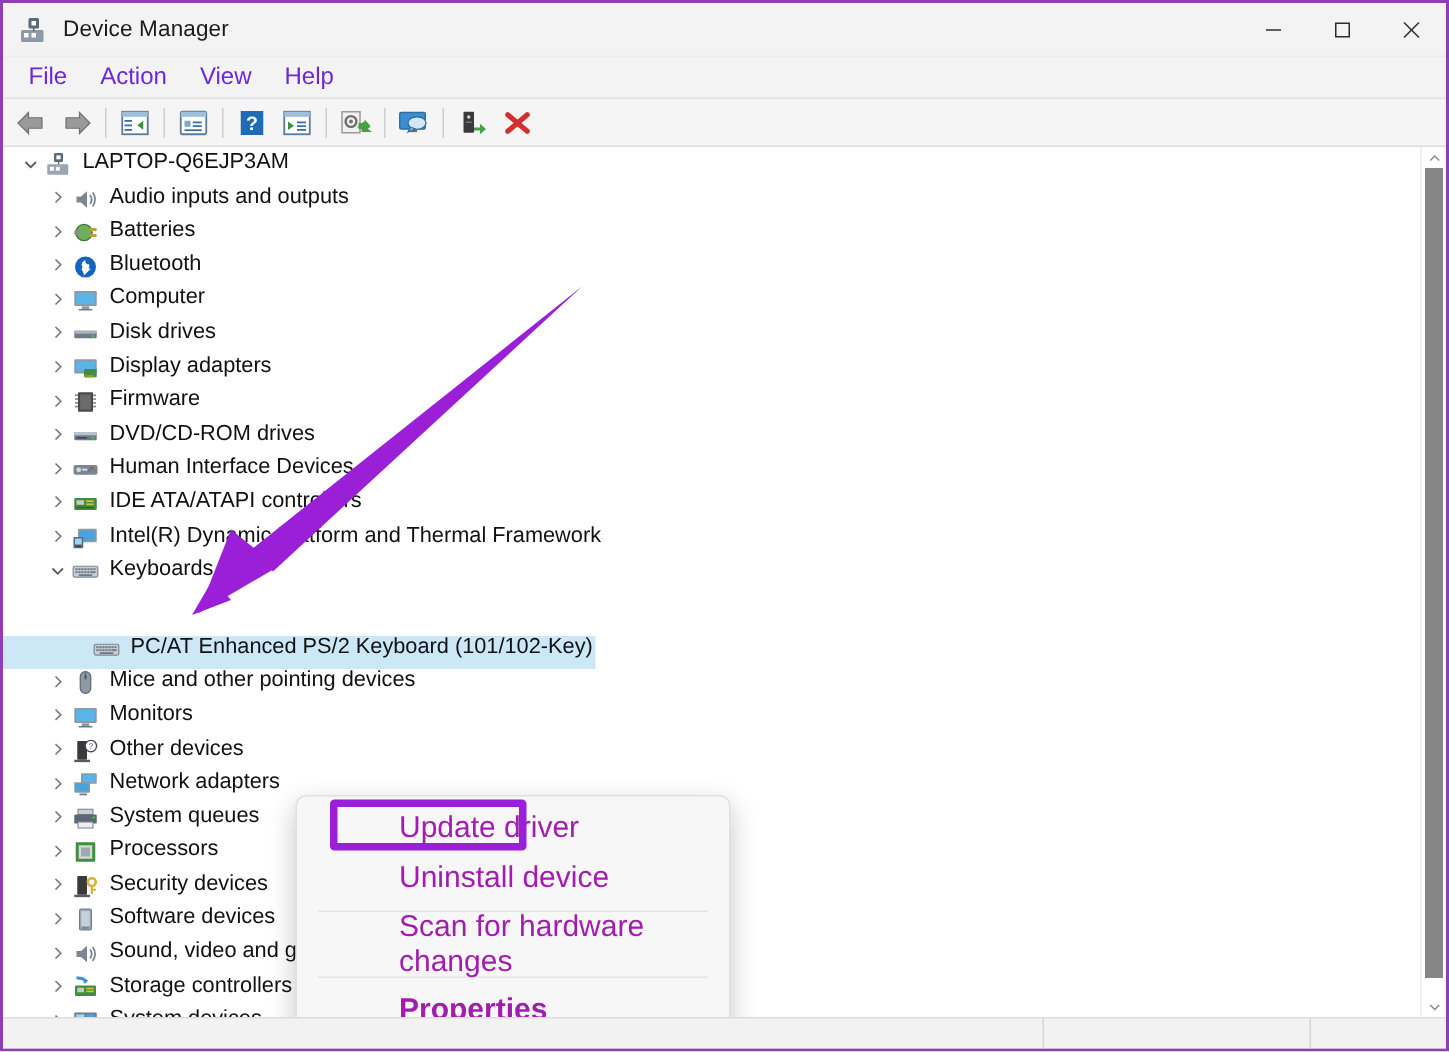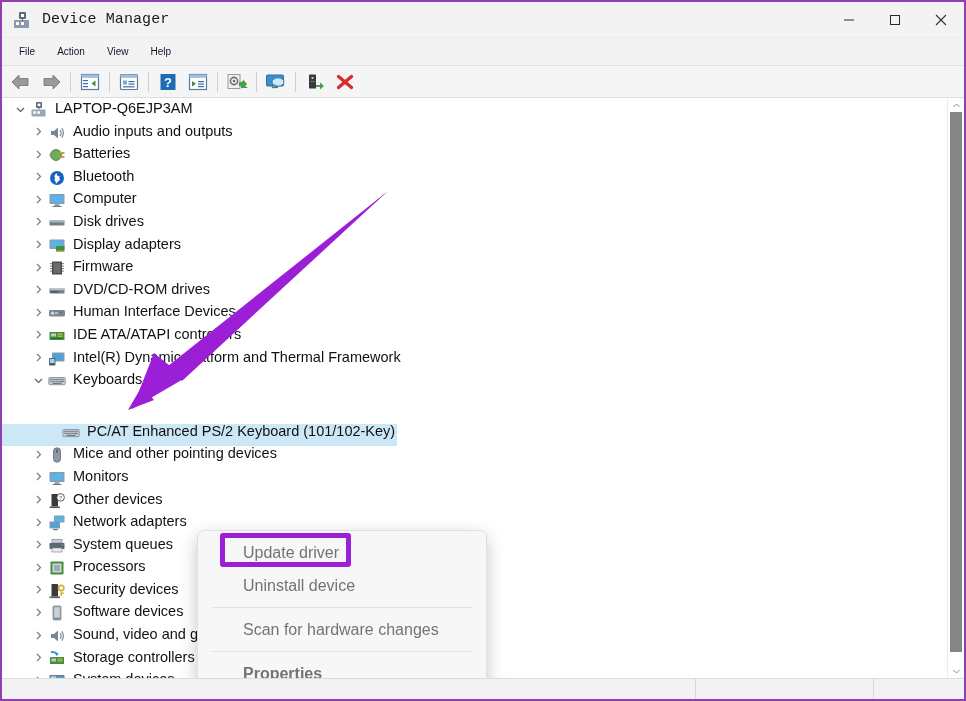--- a/index.html
+++ b/index.html
@@ -32,21 +32,20 @@
   .title-icon {
     width: 20px; height: 20px;
     margin-left: 10px; margin-right: 10px;
     position: relative;
     flex: 0 0 auto;
   }
   .title-text {
     font-size: 15px;
     color: #1a1a1a;
     letter-spacing: 0.1px;
-    font-family: Liberation Mono, monospace;
   }
   .winbtns {
     margin-left: auto;
     display: flex;
     height: 36px;
   }
   .winbtn {
     width: 46px; height: 36px;
     display: flex; align-items: center; justify-content: center;
     color: #333;
@@ -55,22 +54,22 @@
   
   .menubar {
     height: 28px;
     background: #f3f3f3;
     display: flex;
     align-items: center;
     padding-left: 6px;
     border-bottom: 1px solid #e2e2e2;
   }
   .menuitem {
-    font-size: 10px;
-    color: #0f172a;
+    font-size: 16px;
+    color: #6d28d9;
     padding: 3px 11px;
     border-radius: 3px;
   }
 
   
   .toolbar {
     height: 32px;
     background: #f5f5f5;
     display: flex;
     align-items: center;
@@ -184,23 +183,23 @@
     border: 1px solid #e0e0e0;
     border-radius: 7px;
     box-shadow: 0 6px 18px rgba(0,0,0,0.22);
     padding: 5px 0 5px 0;
     z-index: 30;
   }
   .ctxitem {
     height: 33px;
     display: flex;
     align-items: center;
-    padding-left: 45px;
-    font-size: 16px;
-    color: #737373;
+    padding-left: 68px;
+    font-size: 20px;
+    color: #a21caf;
   }
   .ctxitem.bold { font-weight: bold; }
   .ctxsep {
     height: 1px;
     background: #e3e3e3;
     margin: 5px 14px;
   }
 
   
   .hl-box {

